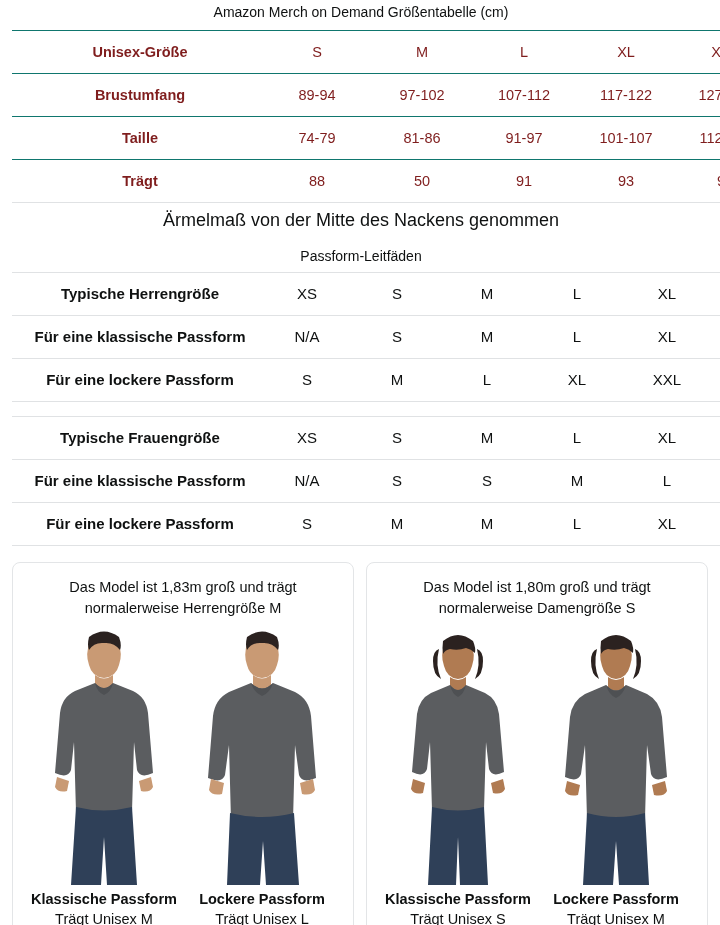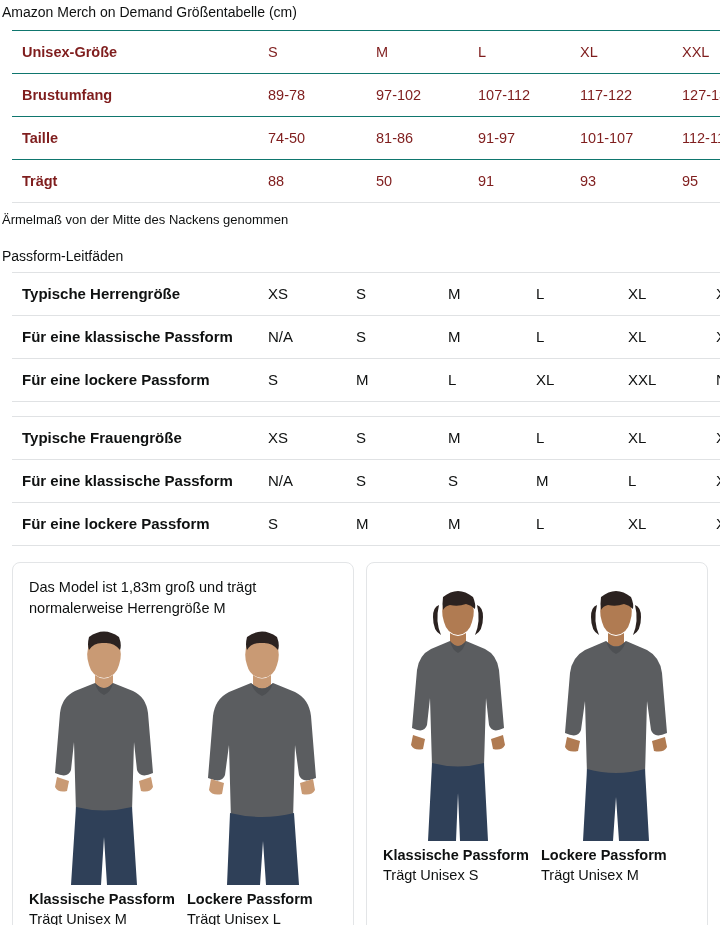--- a/index.html
+++ b/index.html
@@ -13,20 +13,21 @@
     font-family: "Liberation Sans", sans-serif;
     color: #0f1111;
     -webkit-font-smoothing: antialiased;
   }
   .page {
     position: relative;
     width: 720px;
     height: 925px;
     overflow: hidden;
     box-sizing: border-box;
+    text-align: center;
   }
   .title {
     font-size: 14px;
     color: #0f1111;
     padding: 4px 0 10px 2px;
     line-height: 16px;
   }
   table {
     border-collapse: collapse;
     width: 696px;
@@ -48,21 +49,21 @@
     border-bottom: none;
   }
   table.size-table td.c0 { width: 236px; }
   table.size-table td.c1 { width: 98px; }
   table.size-table td.c2 { width: 92px; }
   table.size-table td.c3 { width: 92px; }
   table.size-table td.c4 { width: 92px; }
   table.size-table td.c5 { width: 86px; }
 
   .note {
-    font-size: 13px;
+    font-size: 18px;
     color: #0f1111;
     padding: 9px 0 6px 2px;
     line-height: 16px;
   }
   .section-label {
     font-size: 14px;
     color: #0f1111;
     padding: 14px 0 8px 2px;
     line-height: 16px;
   }
@@ -147,29 +148,29 @@
       <tr>
         <td class="c0">Unisex-Größe</td>
         <td class="c1">S</td>
         <td class="c2">M</td>
         <td class="c3">L</td>
         <td class="c4">XL</td>
         <td class="c5">XXL</td>
       </tr>
       <tr>
         <td class="c0">Brustumfang</td>
-        <td class="c1">89-78</td>
+        <td class="c1">89-94</td>
         <td class="c2">97-102</td>
         <td class="c3">107-112</td>
         <td class="c4">117-122</td>
         <td class="c5">127-132</td>
       </tr>
       <tr>
         <td class="c0">Taille</td>
-        <td class="c1">74-50</td>
+        <td class="c1">74-79</td>
         <td class="c2">81-86</td>
         <td class="c3">91-97</td>
         <td class="c4">101-107</td>
         <td class="c5">112-117</td>
       </tr>
       <tr>
         <td class="c0">Trägt</td>
         <td class="c1">88</td>
         <td class="c2">50</td>
         <td class="c3">91</td>
@@ -286,20 +287,21 @@
             </g>
           </svg>
           <div class="fig-title">Lockere Passform</div>
           <div class="fig-sub">Trägt Unisex L</div>
         </div>
 
       </div>
     </div>
 
     <div class="model-card">
+      <div class="model-caption">Das Model ist 1,80m groß und trägt normalerweise Damengröße S</div>
       <div class="figures">
 
         <div class="figure">
           <svg class="fig-img" viewBox="0 0 150 258">
             <g>
               <path d="M62 16 q13 -9 26 0 q5 12 1 23 q-3 12 -14 13 q-11 -1 -14 -13 q-4 -11 1 -23 z" fill="#b07b52"></path>
               <path d="M60 14 q15 -12 30 0 q3 7 2 12 q-4 -4 -9 -5 q-8 3 -16 1 q-5 1 -7 5 q-1 -6 0 -13 z" fill="#2b2220"></path>
               <path d="M56 22 q-4 16 2 30 q-8 -4 -8 -18 q0 -10 6 -12 z" fill="#2b2220"></path>
               <path d="M94 22 q4 16 -2 30 q8 -4 8 -18 q0 -10 -6 -12 z" fill="#2b2220"></path>
               <path d="M67 50 q8 6 16 0 l0 11 q-8 6 -16 0 z" fill="#b07b52"></path>

